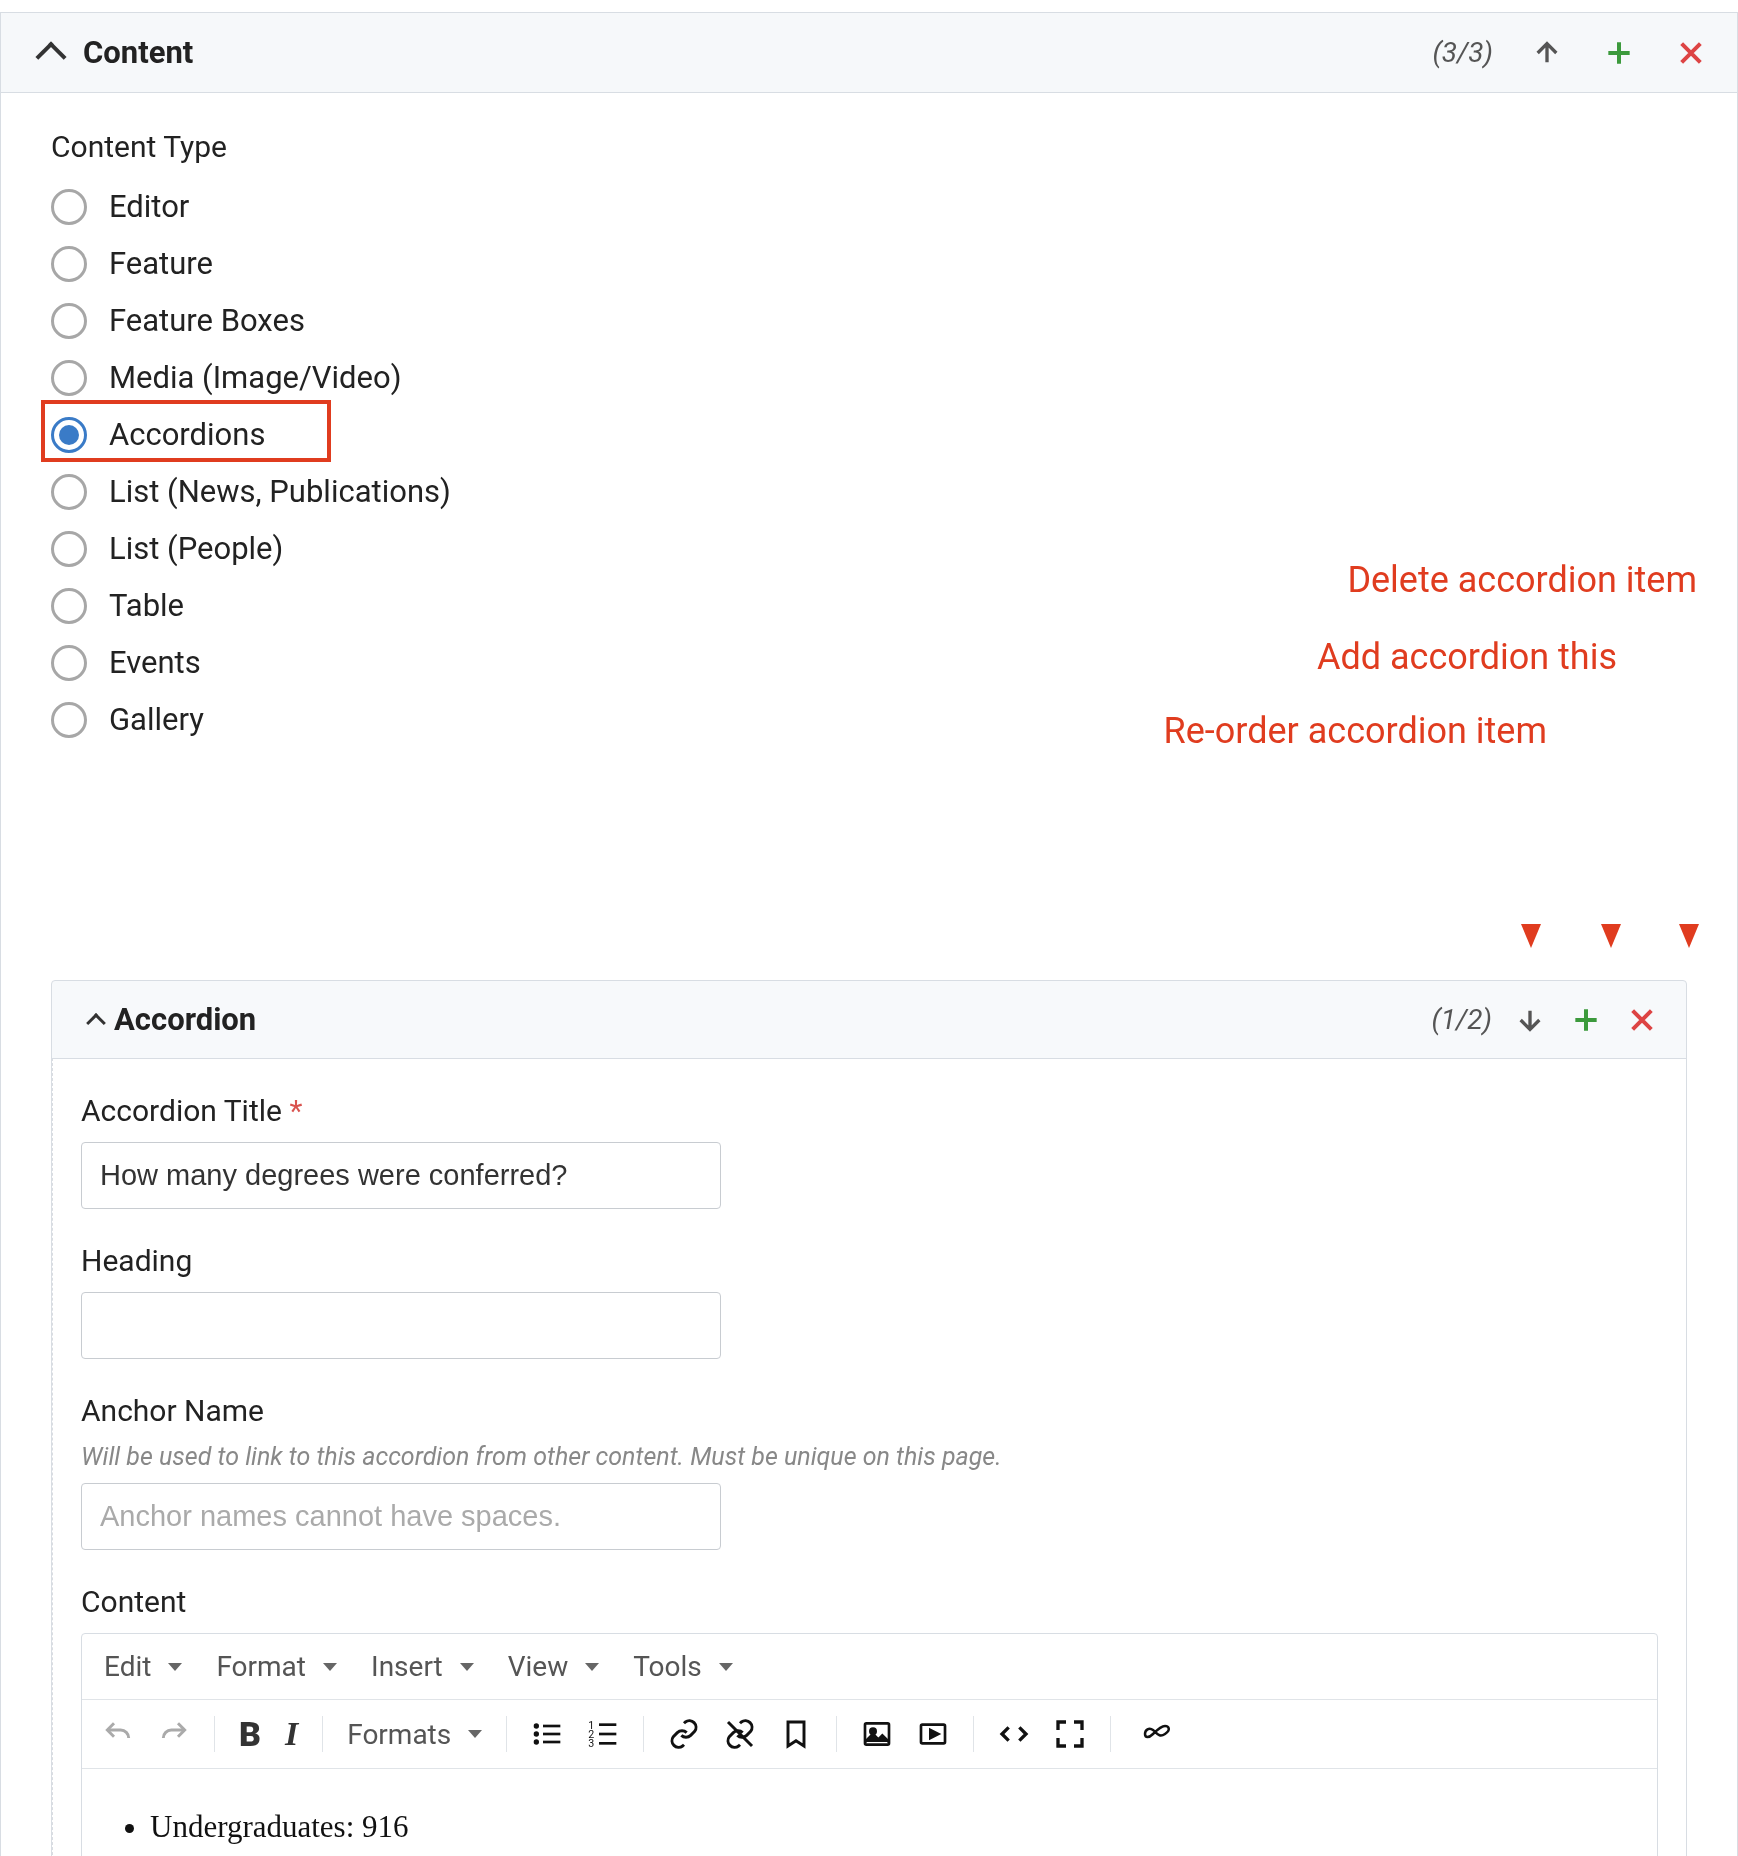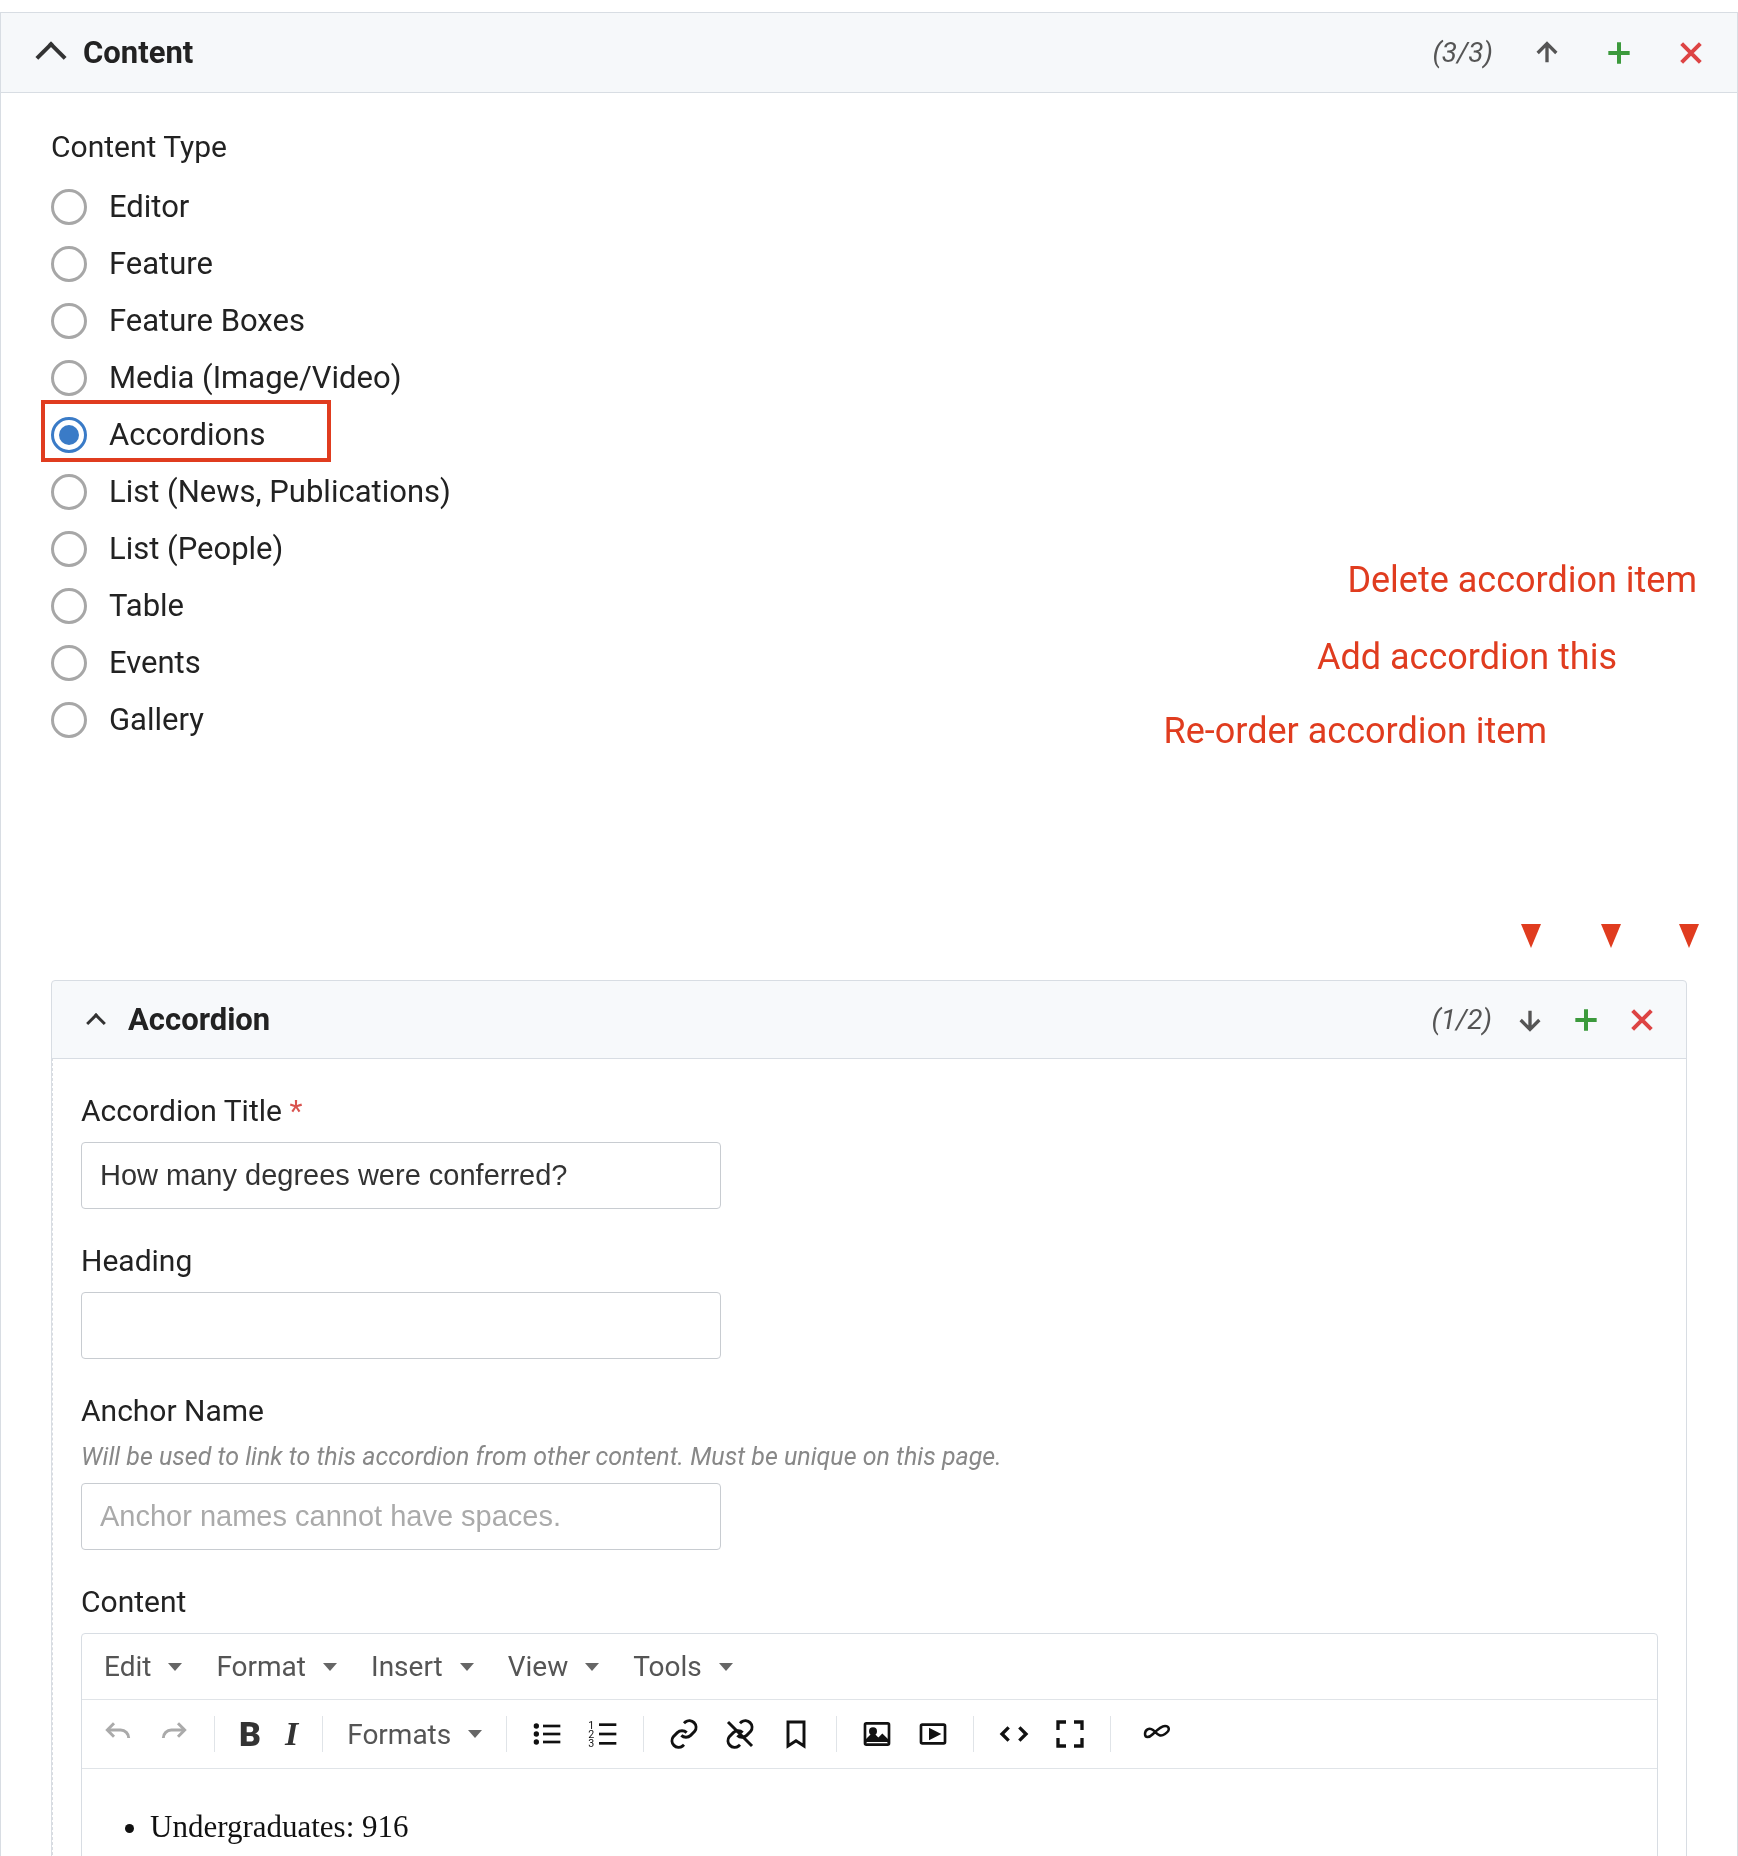--- a/index.html
+++ b/index.html
@@ -139,21 +139,20 @@
   }
   .accordion-header {
     display: flex;
     align-items: center;
     padding: 20px 26px;
   }
   .accordion-header-left {
     flex: 1;
     display: flex;
     align-items: center;
-    gap: 14px;
   }
   .accordion-title {
     font-size: 31px;
     font-weight: 700;
     color: #222;
   }
   .accordion-header-right {
     display: flex;
     align-items: center;
     gap: 20px;

